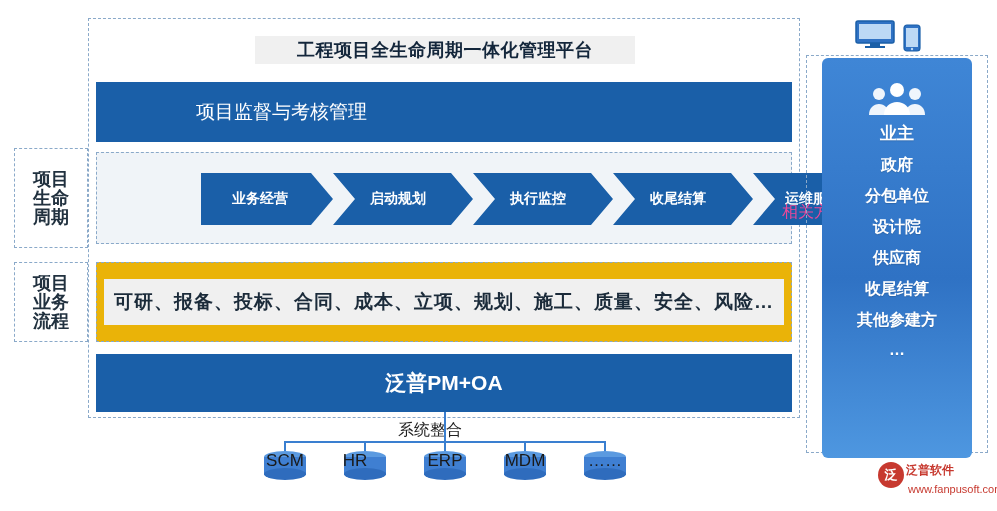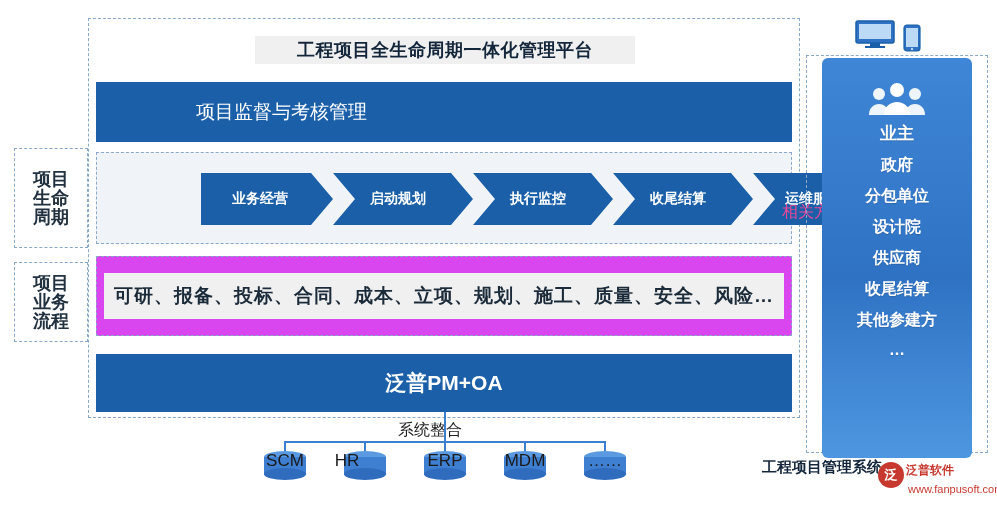--- a/index.html
+++ b/index.html
@@ -147,26 +147,26 @@
     top: 202px;
     font-size: 16px;
     color: #ec4899;
     white-space: nowrap;
   }
 
   
   #process-band {
     position: absolute;
     left: 96px;
-    top: 256px;
+    top: 262px;
     width: 696px;
     height: 80px;
     border: 1px dashed #8aa9c9;
     box-sizing: border-box;
-    background: #d946ef;
+    background: #eab308;
     display: flex;
     align-items: center;
     justify-content: center;
   }
   #process-inner {
     width: 680px;
     height: 46px;
     background: #f0f0f0;
     display: flex;
     align-items: center;
@@ -441,21 +441,21 @@
     <div class="cyl-bottom"></div>
   </div>
   <div class="db-label" style="left:255px; top:451px;">SCM</div>
 
   <div class="db" style="left:344px; top:451px;">
     <div class="stem"></div>
     <div class="cyl-top"></div>
     <div class="cyl-body"></div>
     <div class="cyl-bottom"></div>
   </div>
-  <div class="db-label" style="left:317px; top:451px;">HR</div>
+  <div class="db-label" style="left:325px; top:451px;">HR</div>
 
   <div class="db" style="left:424px; top:451px;">
     <div class="stem"></div>
     <div class="cyl-top"></div>
     <div class="cyl-body"></div>
     <div class="cyl-bottom"></div>
   </div>
   <div class="db-label" style="left:415px; top:451px;">ERP</div>
 
   <div class="db" style="left:504px; top:451px;">
@@ -467,20 +467,19 @@
   <div class="db-label" style="left:495px; top:451px;">MDM</div>
 
   <div class="db" style="left:584px; top:451px;">
     <div class="stem"></div>
     <div class="cyl-top"></div>
     <div class="cyl-body"></div>
     <div class="cyl-bottom"></div>
   </div>
   <div class="db-label" style="left:575px; top:451px;">……</div>
 
-  <div id="footer-title">工程项目管理系统</div>
   <div id="brand">
     <div class="brand-mark">泛</div>
     <div class="brand-name">泛普软件</div>
     <div class="brand-sub">www.fanpusoft.com</div>
   </div>
 
 </div>
 
 </body></html>

